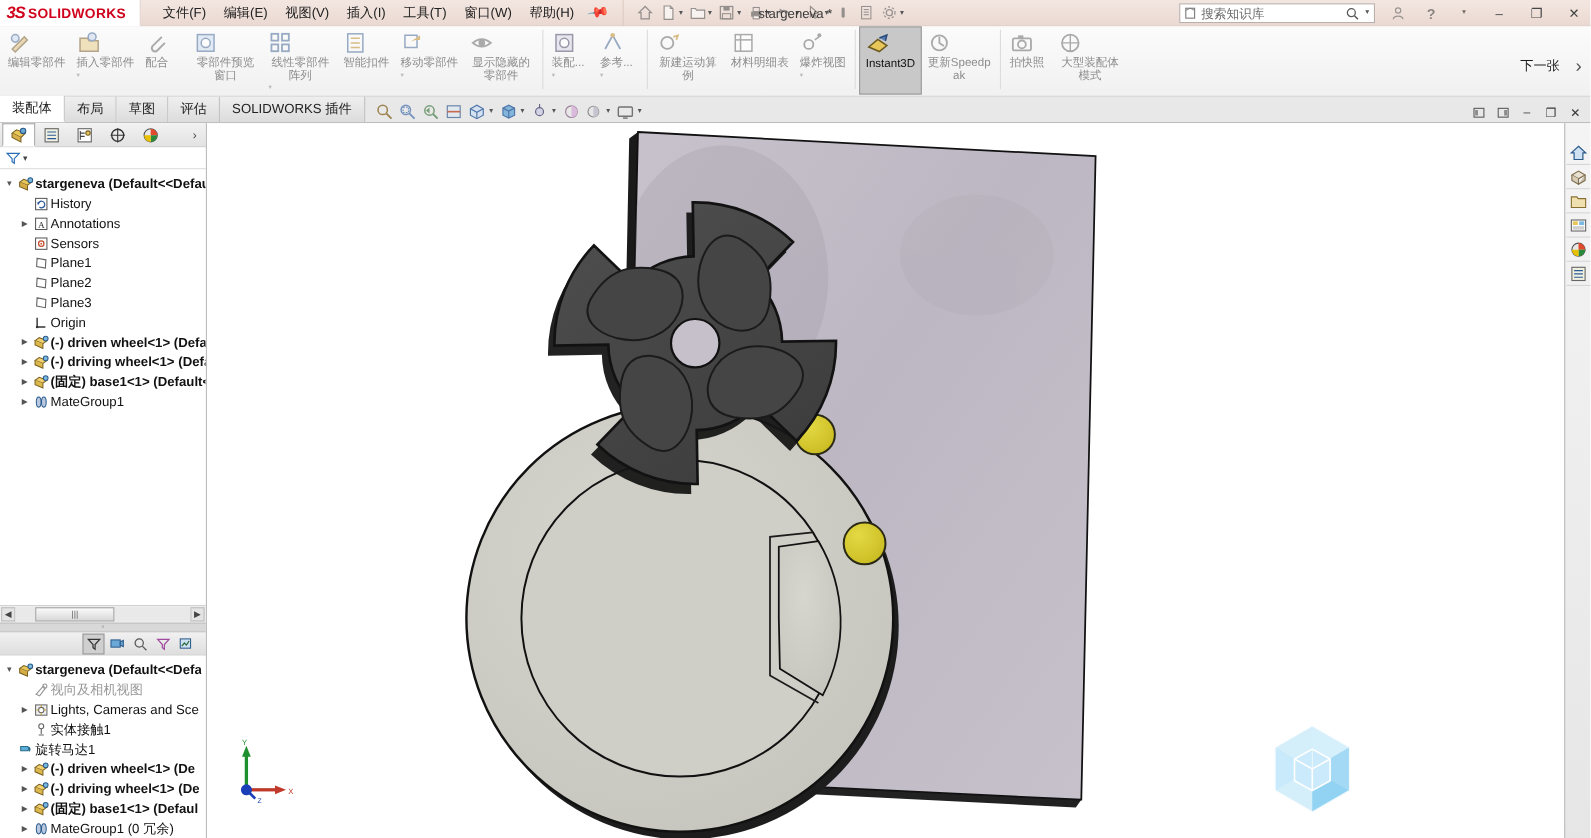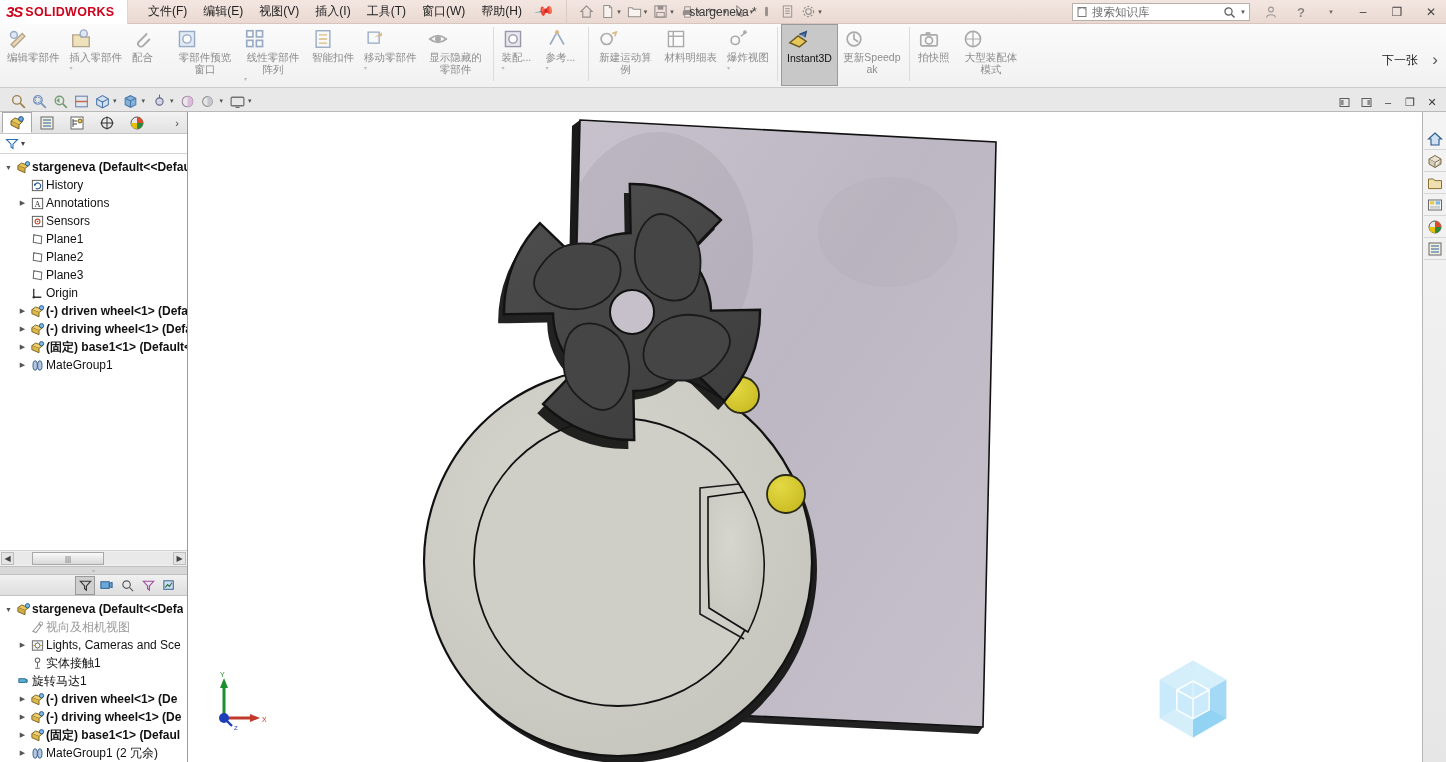--- a/index.html
+++ b/index.html
@@ -442,20 +442,27 @@
           <svg width="22" height="22" viewBox="0 0 16 16">
             <circle cx="8" cy="8" r="5.5" fill="none" stroke="#6a6a6a" stroke-width="1.2"></circle>
             <path d="M8 2.5 v11 M2.5 8 h11" stroke="#6a6a6a" stroke-width=".9"></path>
           </svg>
         </div>
         <div class="lb">大型装配体模式</div>
       </div>
     </div>
 
   <div class="tabrow">
+    <div id="tabs" style="display:flex;align-items:flex-end;height:24px;">
+        <div class="tab sel">装配体</div>
+        <div class="tab">布局</div>
+        <div class="tab">草图</div>
+        <div class="tab">评估</div>
+        <div class="tab">SOLIDWORKS 插件</div>
+      </div>
     <div class="viewbar" id="viewbar">
         <div class="vi">
           <svg width="17" height="17" viewBox="0 0 16 16">
             <circle cx="6.5" cy="6.5" r="4" fill="none" stroke="#8a6a2a" stroke-width="1.3"></circle>
             <line x1="9.5" y1="9.5" x2="14" y2="14" stroke="#8a6a2a" stroke-width="1.6"></line>
           </svg>
         </div>
         <div class="vi">
           <svg width="17" height="17" viewBox="0 0 16 16">
             <circle cx="6.5" cy="6.5" r="4" fill="none" stroke="#5a7fb5" stroke-width="1.3"></circle>
@@ -844,21 +851,21 @@
           <span class="tl">(固定) base1&lt;1&gt;  (Defaul</span>
         </div>
         <div class="trow" style="padding-left: 16px;">
           <span class="exp">▶</span>
           <span class="ti">
             <svg width="15" height="15" viewBox="0 0 16 16">
               <ellipse cx="5.5" cy="8" rx="2.3" ry="5" fill="#b8c8e0" stroke="#2a5a8a"></ellipse>
               <ellipse cx="10.5" cy="8" rx="2.3" ry="5" fill="#b8c8e0" stroke="#2a5a8a"></ellipse>
             </svg>
           </span>
-          <span class="tl">MateGroup1 (2 冗余)</span>
+          <span class="tl">MateGroup1 (0 冗余)</span>
         </div>
       </div>
   </div>
 
   <div class="viewport">
 
     <svg width="1234" height="650" viewBox="0 0 1234 650">
       <defs>
         <linearGradient id="plateGrad" x1="0" y1="0" x2="1" y2="1">
           <stop offset="0%" stop-color="#c8c2cd"></stop>

